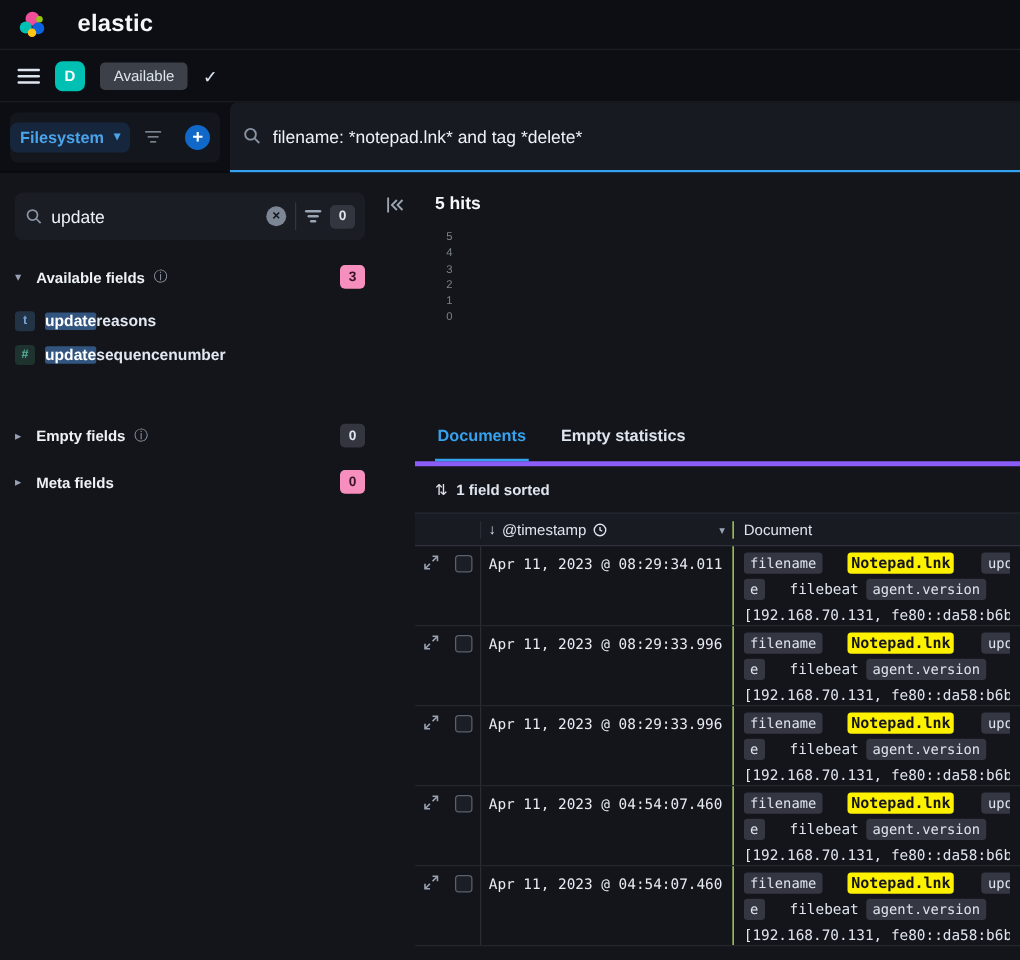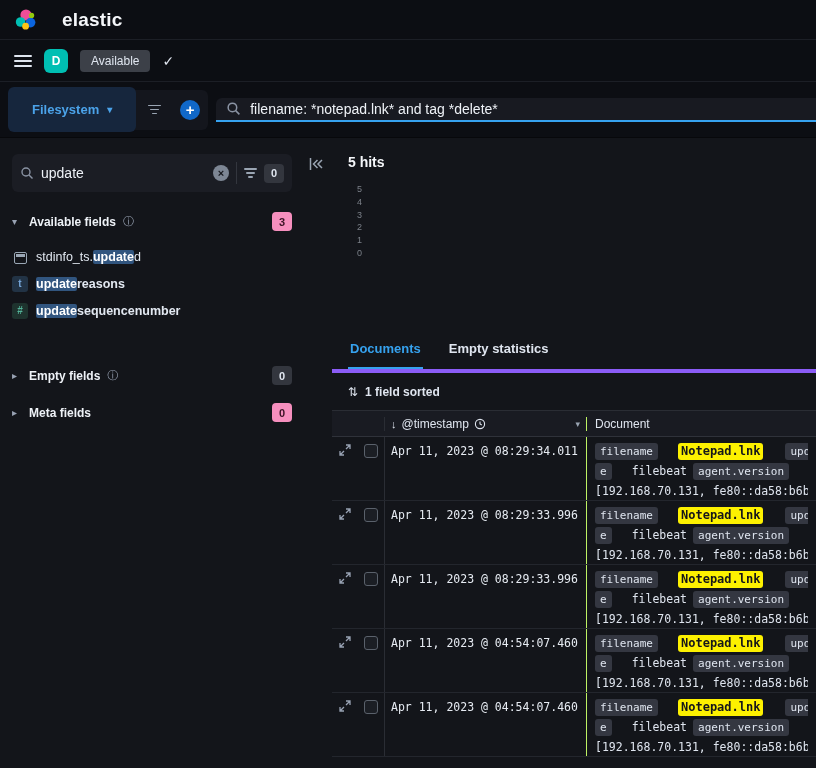--- a/index.html
+++ b/index.html
@@ -17,30 +17,30 @@
   .hamburger{display:flex;flex-direction:column;gap:3px;width:18px;cursor:pointer}
   .hamburger i{height:2px;background:#dfe5ef;border-radius:1px;display:block}
   .space-badge{width:24px;height:24px;border-radius:6px;background:#00bfb3;color:#ffffff;font-weight:700;font-size:12px;
     display:flex;align-items:center;justify-content:center}
   .crumb{background:#3c4048;color:#dfe5ef;font-size:12px;padding:4px 11px;border-radius:4px;cursor:pointer}
   .check-icon{color:#dfe5ef;font-size:14px}
 
   
   .querybar{height:56px;background:#0c0e13;display:flex;align-items:center;gap:8px;padding:0 0 0 8px;border-bottom:1px solid #07080b}
   .qgroup{display:flex;align-items:center;background:#14161d;border-radius:6px;height:40px}
-  .dataview-btn{height:45px;background:#16263d;color:#4ba3ea;border:none;border-radius:6px;padding:0 24px;font-size:13px;
+  .dataview-btn{height:24px;background:#16263d;color:#4ba3ea;border:none;border-radius:6px;padding:0 8px;font-size:13px;
     font-weight:700;display:flex;align-items:center;gap:8px;cursor:pointer;font-family:inherit}
   .chev{font-size:10px;line-height:1}
   .iconbtn{width:36px;height:40px;background:transparent;border:none;display:flex;align-items:center;justify-content:center;cursor:pointer}
   .filter-glyph{display:flex;flex-direction:column;align-items:center;gap:2.5px}
   .filter-glyph i{display:block;height:1.6px;background:#9aa5b3;border-radius:1px}
   .filter-glyph i:nth-child(1){width:13px}.filter-glyph i:nth-child(2){width:9px}.filter-glyph i:nth-child(3){width:5px}
   .plus-circle{width:20px;height:20px;border-radius:50%;background:#1068c9;color:#fff;font-size:15px;font-weight:700;
     display:flex;align-items:center;justify-content:center;line-height:1}
-  .search-box{flex:1;height:24px;background:#181a21;border-radius:6px 0 0 0;display:flex;align-items:center;gap:9px;
+  .search-box{flex:1;height:56px;background:#181a21;border-radius:6px 0 0 0;display:flex;align-items:center;gap:9px;
     padding:0 10px;border-bottom:2px solid #36a2ef}
   .query-text{font-size:14px;color:#eef2f7}
 
   
   .content{display:flex;height:630px}
   .sidebar{width:300px;padding:16px 8px 0 12px;overflow:hidden}
   .field-search{height:38px;background:#1b1d24;border-radius:6px;display:flex;align-items:center;gap:7px;padding:0 8px}
   .fs-value{flex:1;font-size:14px;color:#eef2f7}
   .clear-btn{width:16px;height:16px;border-radius:50%;background:#7d8694;color:#14161c;font-size:11px;font-weight:700;
     display:flex;align-items:center;justify-content:center;cursor:pointer;line-height:1}
@@ -182,24 +182,20 @@
 
     <div class="section" style="margin-top:20px">
       <span class="chevy">▾</span>
       <span class="slabel">Available fields</span>
       <span class="info-icon">ⓘ</span>
       <span class="count-badge badge-pink">3</span>
     </div>
 
     <div class="fields">
       <div class="field-item">
-        <span class="cal"></span>
-        <span><span>stdinfo_ts.</span><span class="hl">update</span><span>d</span></span>
-      </div>
-      <div class="field-item">
         <span class="tok tok-string">t</span>
         <span><span class="hl">update</span><span style="font-weight:700">reasons</span></span>
       </div>
       <div class="field-item">
         <span class="tok tok-number">#</span>
         <span><span class="hl">update</span><span style="font-weight:700">sequencenumber</span></span>
       </div>
     </div>
 
     <div class="section" style="margin-top:42px">

